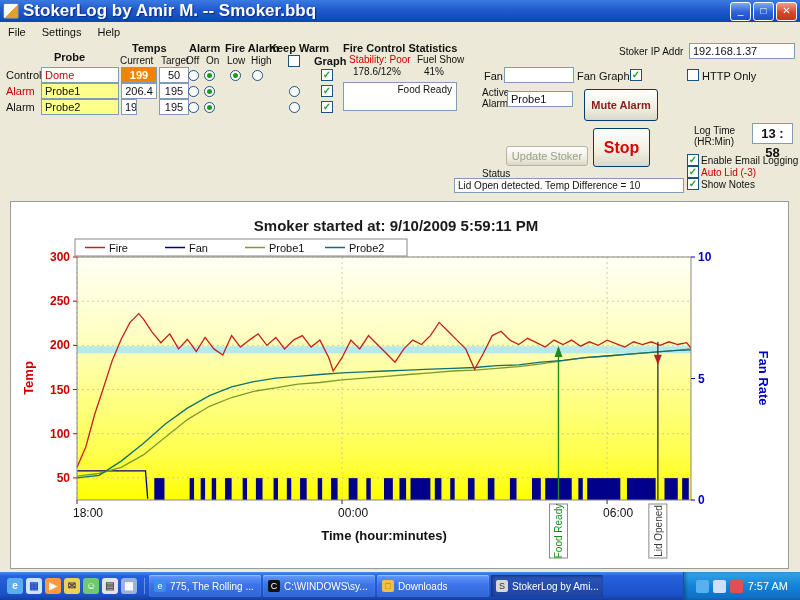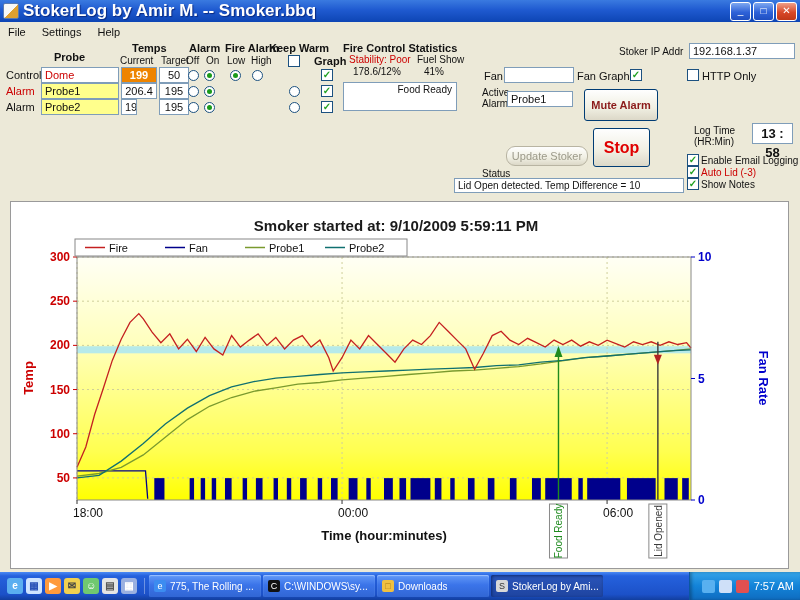--- a/index.html
+++ b/index.html
@@ -33,21 +33,21 @@
   .fld.redtext{color:var(--alarm-red,#cc2200);}
   .cb{position:absolute;width:12px;height:12px;background:#fff;border:1px solid #1c5180;
     box-sizing:border-box;font-size:10px;line-height:10px;text-align:center;color:#21a121;font-weight:bold;}
   .cb.checked::after{content:"\2713";}
   .radio{position:absolute;width:11px;height:11px;border:1px solid #1c5180;border-radius:50%;
     background:#fff;box-sizing:border-box;}
   .radio.sel::after{content:"";position:absolute;left:2px;top:2px;width:5px;height:5px;border-radius:50%;background:#1a9a1a;}
   .btn{position:absolute;border:1px solid #003c74;border-radius:3px;font-size:11px;color:#111;
     background:linear-gradient(180deg,#fefefe,#f0efe2 60%,#dcd8c8);
     display:flex;align-items:center;justify-content:center;box-sizing:border-box;}
-  .btn.disabled{color:#9c9a8a;border-color:#b8b4a2;border-radius:9px;}
+  .btn.disabled{color:#9c9a8a;border-color:#b8b4a2;}
   .btn.maroon{color:#8b1a1a;font-weight:bold;}
   .btn.stop{color:var(--stop-red,#e00000);font-weight:bold;font-size:16px;}
   .foodbox{position:absolute;background:#fff;border:1px solid #7f9db9;font-size:10px;color:#111;
     text-align:right;padding:1px 4px;box-sizing:border-box;}
   .logtime{position:absolute;background:#fff;border:1px solid #7f9db9;font-size:13px;font-weight:bold;
     color:#111;text-align:center;box-sizing:border-box;line-height:19px;}
   
   .chart-panel{position:absolute;left:10px;top:201px;width:779px;height:368px;background:#fff;border:1px solid #9a9a9a;box-sizing:border-box;}
   
   .taskbar{position:absolute;left:0;bottom:0;width:800px;height:28px;display:flex;align-items:center;
@@ -58,21 +58,21 @@
     box-shadow:inset 0 1px 2px #b8e898, 2px 0 3px rgba(0,0,0,.35);}
   .ql-wrap{display:flex;align-items:center;gap:3px;padding:0 7px;border-right:1px solid rgba(255,255,255,.35);}
   .ql-icon{width:16px;height:16px;border-radius:3px;font-size:10px;font-weight:bold;line-height:16px;text-align:center;display:inline-block;}
   .win-buttons{display:flex;align-items:center;gap:2px;padding:0 4px;flex:1;min-width:0;}
   .win-btn{width:112px;height:22px;border-radius:2px;display:flex;align-items:center;gap:4px;padding:0 5px;
     box-sizing:border-box;background:linear-gradient(180deg,#639af8,#3b74e9 45%,#3166d4);
     box-shadow:inset 0 1px 1px #9cc0ff;color:#fff;font-size:10px;}
   .win-btn.active{background:linear-gradient(180deg,#2a55ba,#1e44a0);box-shadow:inset 1px 1px 3px #102c70;}
   .wb-icon{width:12px;height:12px;border-radius:2px;font-size:9px;line-height:12px;text-align:center;flex:0 0 12px;}
   .wb-label{white-space:nowrap;overflow:hidden;text-overflow:clip;}
-  .tray{height:28px;display:flex;align-items:center;gap:5px;padding:0 6px 0 12px;
+  .tray{height:28px;display:flex;align-items:center;gap:5px;padding:0 12px 0 12px;
     background:linear-gradient(180deg,#35a4e8,#1383d8 50%,#0f6cc0);border-left:1px solid #0a58a0;
     box-shadow:inset 2px 0 3px rgba(0,0,0,.25);color:#fff;}
   .tray-icon{width:13px;height:13px;border-radius:2px;display:inline-block;}
   .tray-time{font-size:11px;white-space:nowrap;}
 </style>
 </head>
 <body>
 
 <div class="screen" style="--alarm-red: #cc0000; --probe-yellow: #ffff8c; --current-temp-orange: #ee8400; --stop-red: #e00000; --taskbar-blue: #245edb; --start-green: #3c9838;">
   <div class="window">

